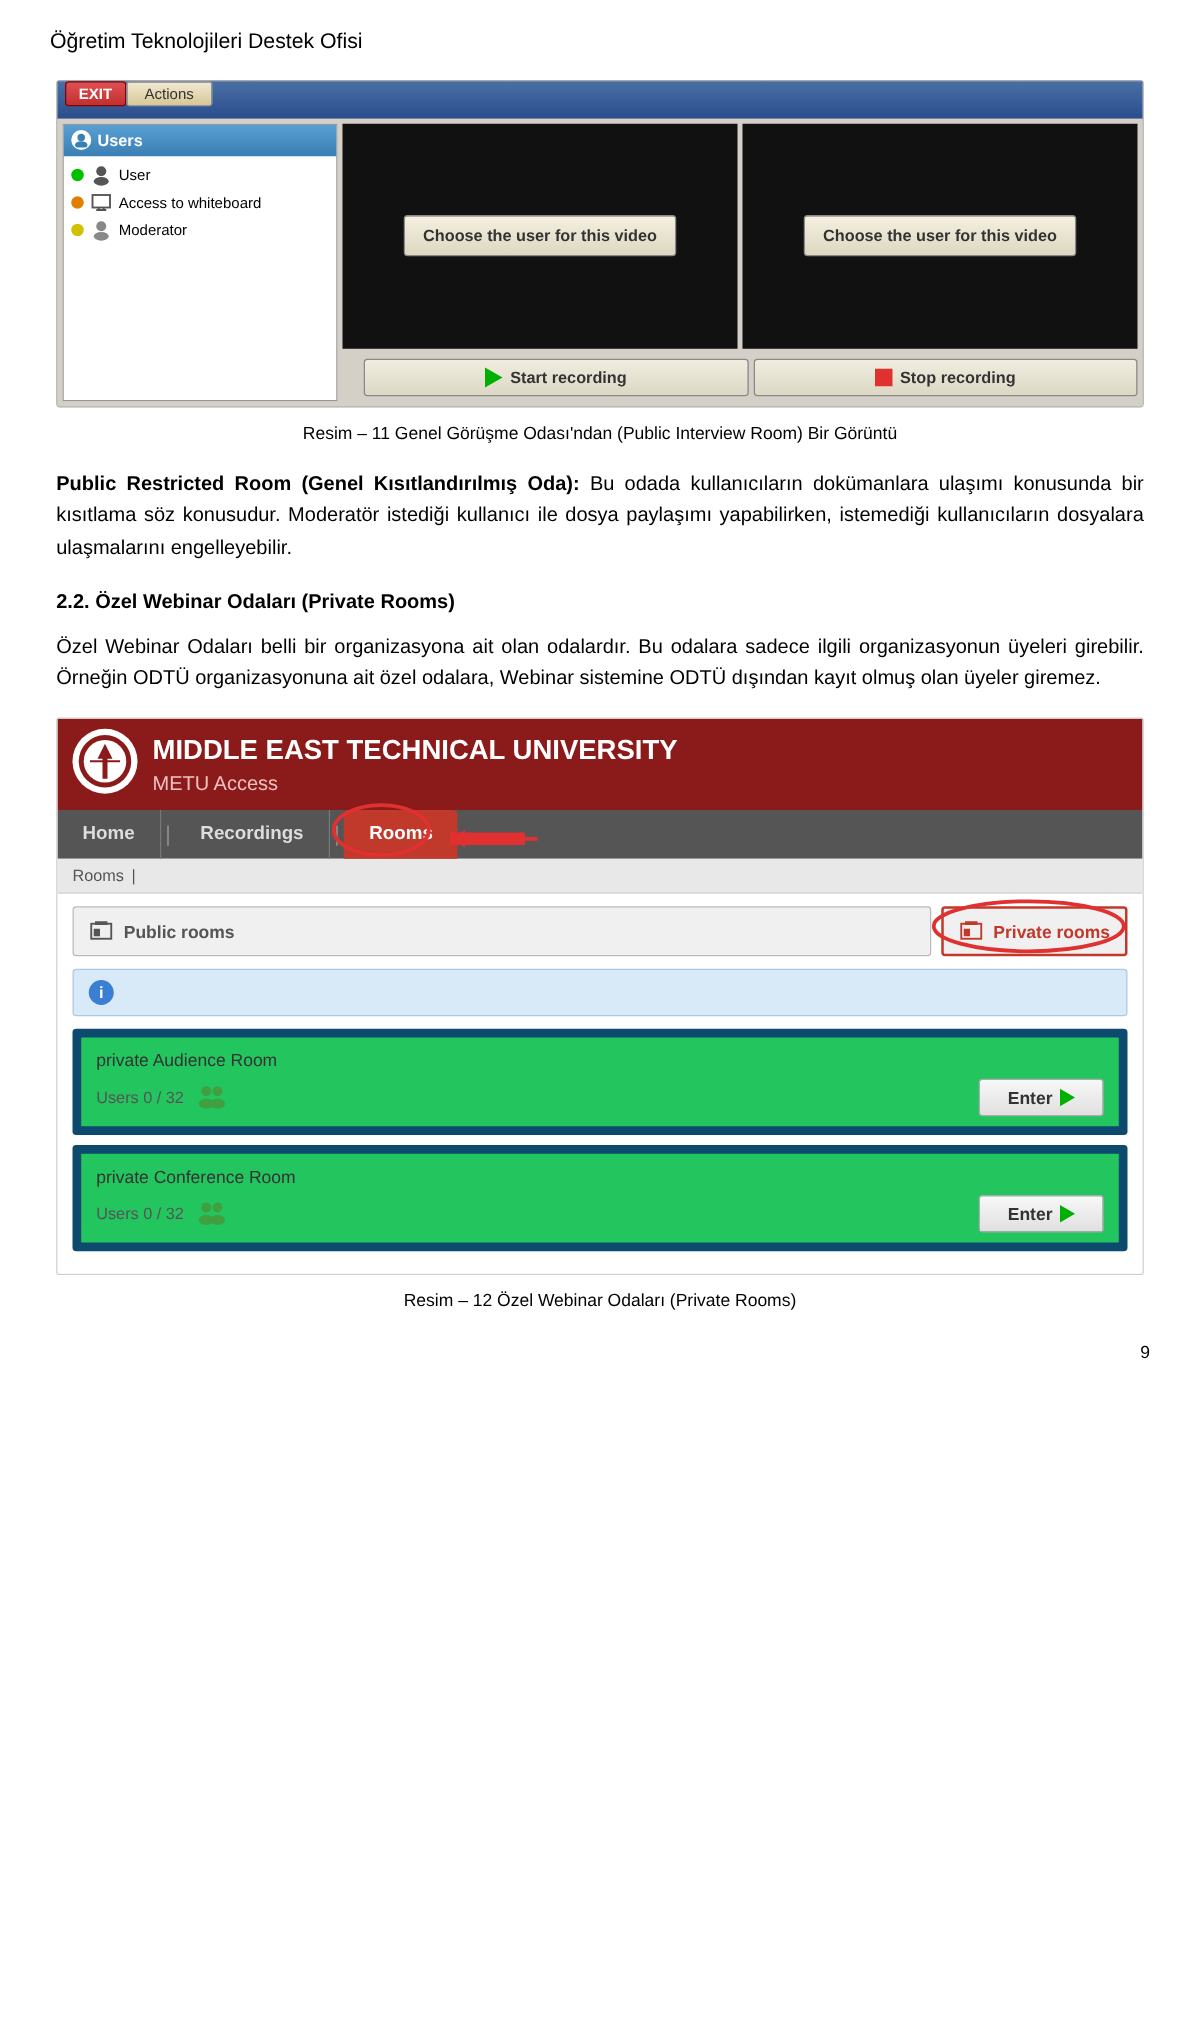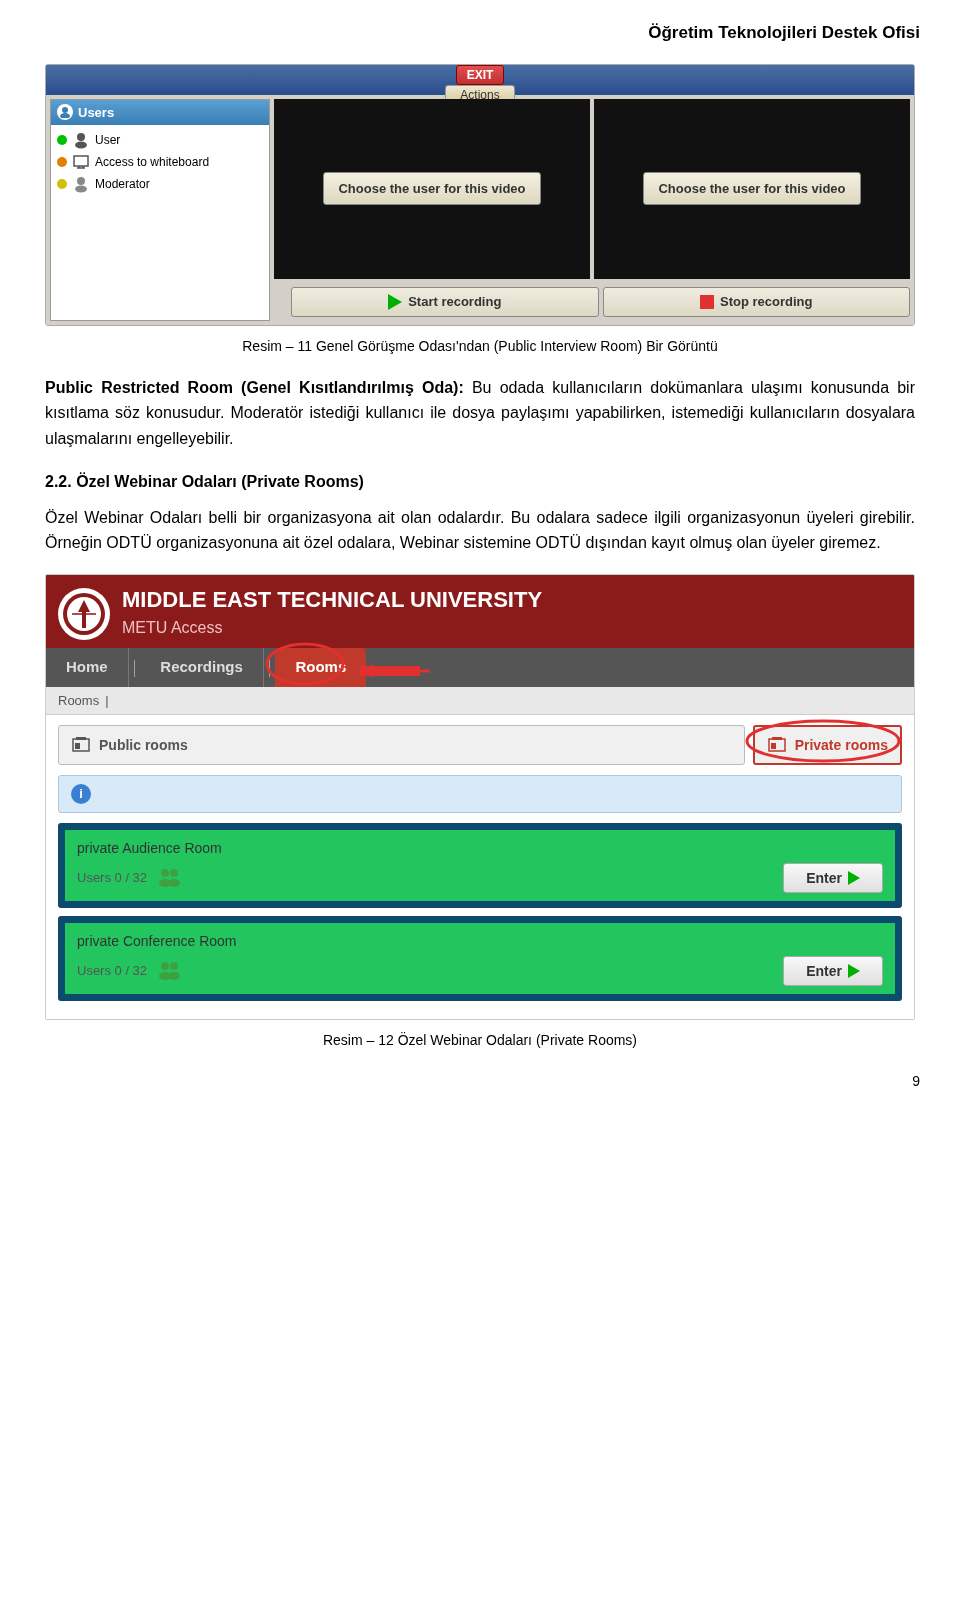--- a/index.html
+++ b/index.html
@@ -8,45 +8,44 @@
       background: #fff;
       color: #000;
       width: 960px;
       min-height: 1623px;
       padding: 20px 40px;
       font-size: 16px;
       line-height: 1.5;
     }
 
     .page-title {
-      text-align: right;
+      text-align: left;
       font-size: 17px;
-      font-weight: bold;
+      font-weight: normal;
       margin-bottom: 18px;
       font-family: Arial, sans-serif;
     }
 
     
     .screenshot-wrap {
       border: 1px solid #aaa;
       background: #d4d0c8;
       width: 870px;
       margin: 0 auto 10px auto;
       padding: 0;
       border-radius: 3px;
     }
 
     .win-titlebar {
       background: linear-gradient(to bottom, #4a6fa5 0%, #2a4d8c 100%);
       height: 30px;
       display: flex;
-      align-items: center;
+      align-items: flex-start;
       padding: 0 6px;
       gap: 0;
-      flex-direction: column;
     }
 
     .win-exit-btn {
       background: linear-gradient(to bottom, #e05050 0%, #c03030 100%);
       border: 1px solid #800;
       border-radius: 3px;
       padding: 2px 10px;
       color: #fff;
       font-size: 12px;
       font-weight: bold;
@@ -298,21 +297,21 @@
       margin: 0 auto 10px auto;
       border: 1px solid #ccc;
       overflow: hidden;
       border-radius: 2px;
     }
 
     .metu-header {
       background: #8b1a1a;
       padding: 8px 12px;
       display: flex;
-      align-items: flex-end;
+      align-items: flex-start;
       gap: 12px;
     }
 
     .metu-logo {
       width: 52px;
       height: 52px;
       border-radius: 50%;
       background: #fff;
       display: flex;
       align-items: center;

